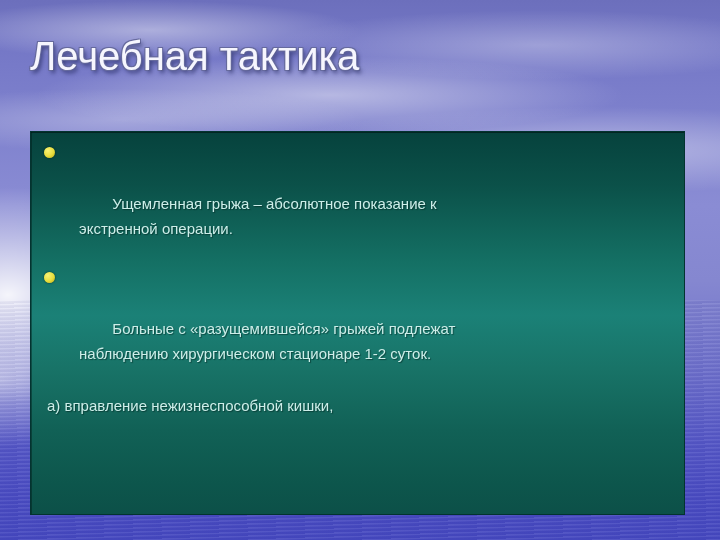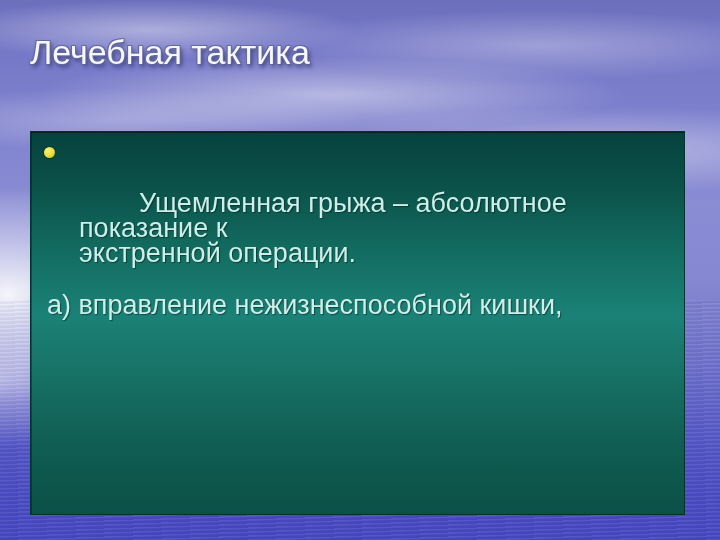--- a/index.html
+++ b/index.html
@@ -28,39 +28,39 @@
   .slide::after{
     content:"";
     position:absolute;left:0;right:0;top:300px;bottom:0;
     background:repeating-linear-gradient(178deg,
        rgba(255,255,255,0.07) 0px, rgba(255,255,255,0.07) 1px,
        rgba(20,20,110,0.06) 2px, rgba(20,20,110,0.06) 4px);
     pointer-events:none;
   }
   .title{
     position:absolute;left:30px;top:34px;
-    font-size:34px;line-height:1.1;letter-spacing:0px;
+    font-size:40px;line-height:1.1;letter-spacing:0px;
     color:#f6f6fe;
     text-shadow:
       -1px -1px 0 #666a9d, 1px -1px 0 #666a9d,
       -1px 1px 0 #666a9d, 1px 1px 0 #5a5e92,
       2px 3px 4px rgba(30,35,85,0.75);
     z-index:2;
   }
   .panel{
     position:absolute;left:30px;top:131px;width:655px;height:384px;
     box-sizing:border-box;
     border:1px solid #033330;
     background:linear-gradient(180deg,
       #06423d 0%, #0b5149 14%, #147064 34%, #1b8177 48%,
       #187367 62%, #116156 78%, #0d564c 92%, #0c5048 100%);
     box-shadow:inset 0 1px 0 rgba(0,20,18,0.6), inset 1px 0 0 rgba(0,20,18,0.4);
     z-index:3;
     color:#cdeee9;
-    font-size:27px;line-height:25px;
+    font-size:15px;line-height:25px;
   }
   .panel-inner{padding:9px 16px 0 0;}
   .bullet-item{
     position:relative;
     padding-left:48px;
     white-space:pre-wrap;
   }
   .dot{
     position:absolute;left:13px;top:6px;
     width:11px;height:11px;border-radius:50%;
@@ -86,19 +86,24 @@
 
   <div class="panel">
     <div class="panel-inner">
 
       <div class="bullet-item">
         <span class="dot"></span>
         <span class="body-text">Ущемленная грыжа – абсолютное показание к
 экстренной операции.</span>
       </div>
 
+      <div class="bullet-item">
+        <span class="dot"></span>
+        <span class="body-text">Больные с «разущемившейся» грыжей подлежат
+наблюдению хирургическом стационаре 1-2 суток.</span>
+      </div>
 
 
       <div class="sub-item body-text">а) вправление нежизнеспособной кишки,</div>
 
     </div>
   </div>
 </div>
 
 </body></html>

